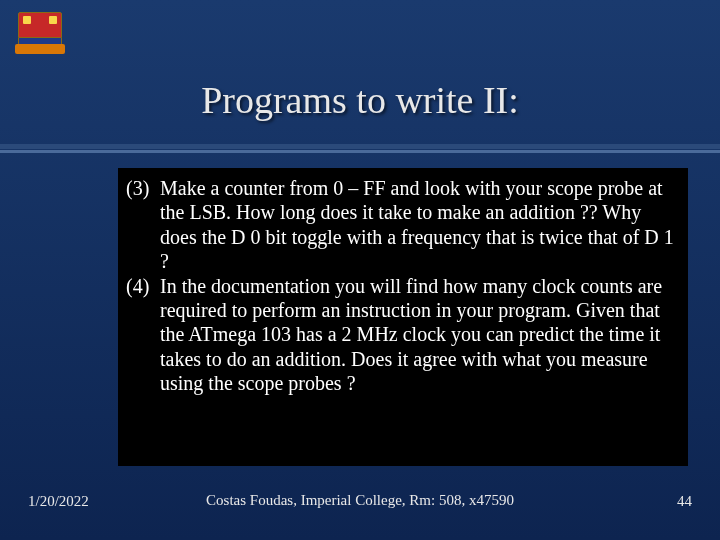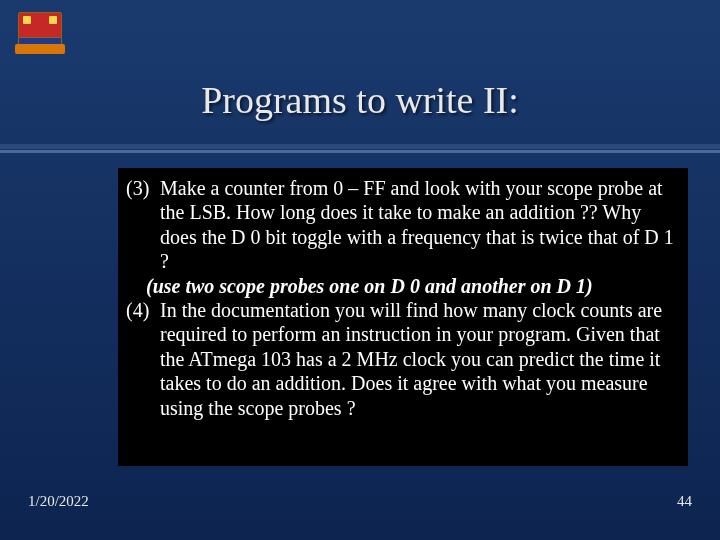--- a/index.html
+++ b/index.html
@@ -149,23 +149,23 @@
 <div class="underline">
   <div class="bar1"></div>
   <div class="bar2"></div>
 </div>
 
 <div class="content-box">
   <div class="para">
     <div class="num">(3)</div>
     <div class="ptext">Make a counter from 0 – FF and look with your scope probe at the LSB. How long does it take to make an addition ?? Why does the D 0 bit toggle with a frequency that is twice that of D 1 ?</div>
   </div>
-  <div class="hint">(use two scope probes one on D 0 and another on D 1)</div>
   <div class="para">
     <div class="num">(4)</div>
     <div class="ptext">In the documentation you will find how many clock counts are required to perform an instruction in your program. Given that the ATmega 103 has a 2 MHz clock you can predict the time it takes to do an addition. Does it agree with what you measure using the scope probes ?</div>
   </div>
 </div>
 
 <div class="footer">
   <div class="date">1/20/2022</div>
+  <div class="center">Costas Foudas, Imperial College, Rm: 508, x47590</div>
   <div class="pagenum">44</div>
 </div>
 
 </body></html>

